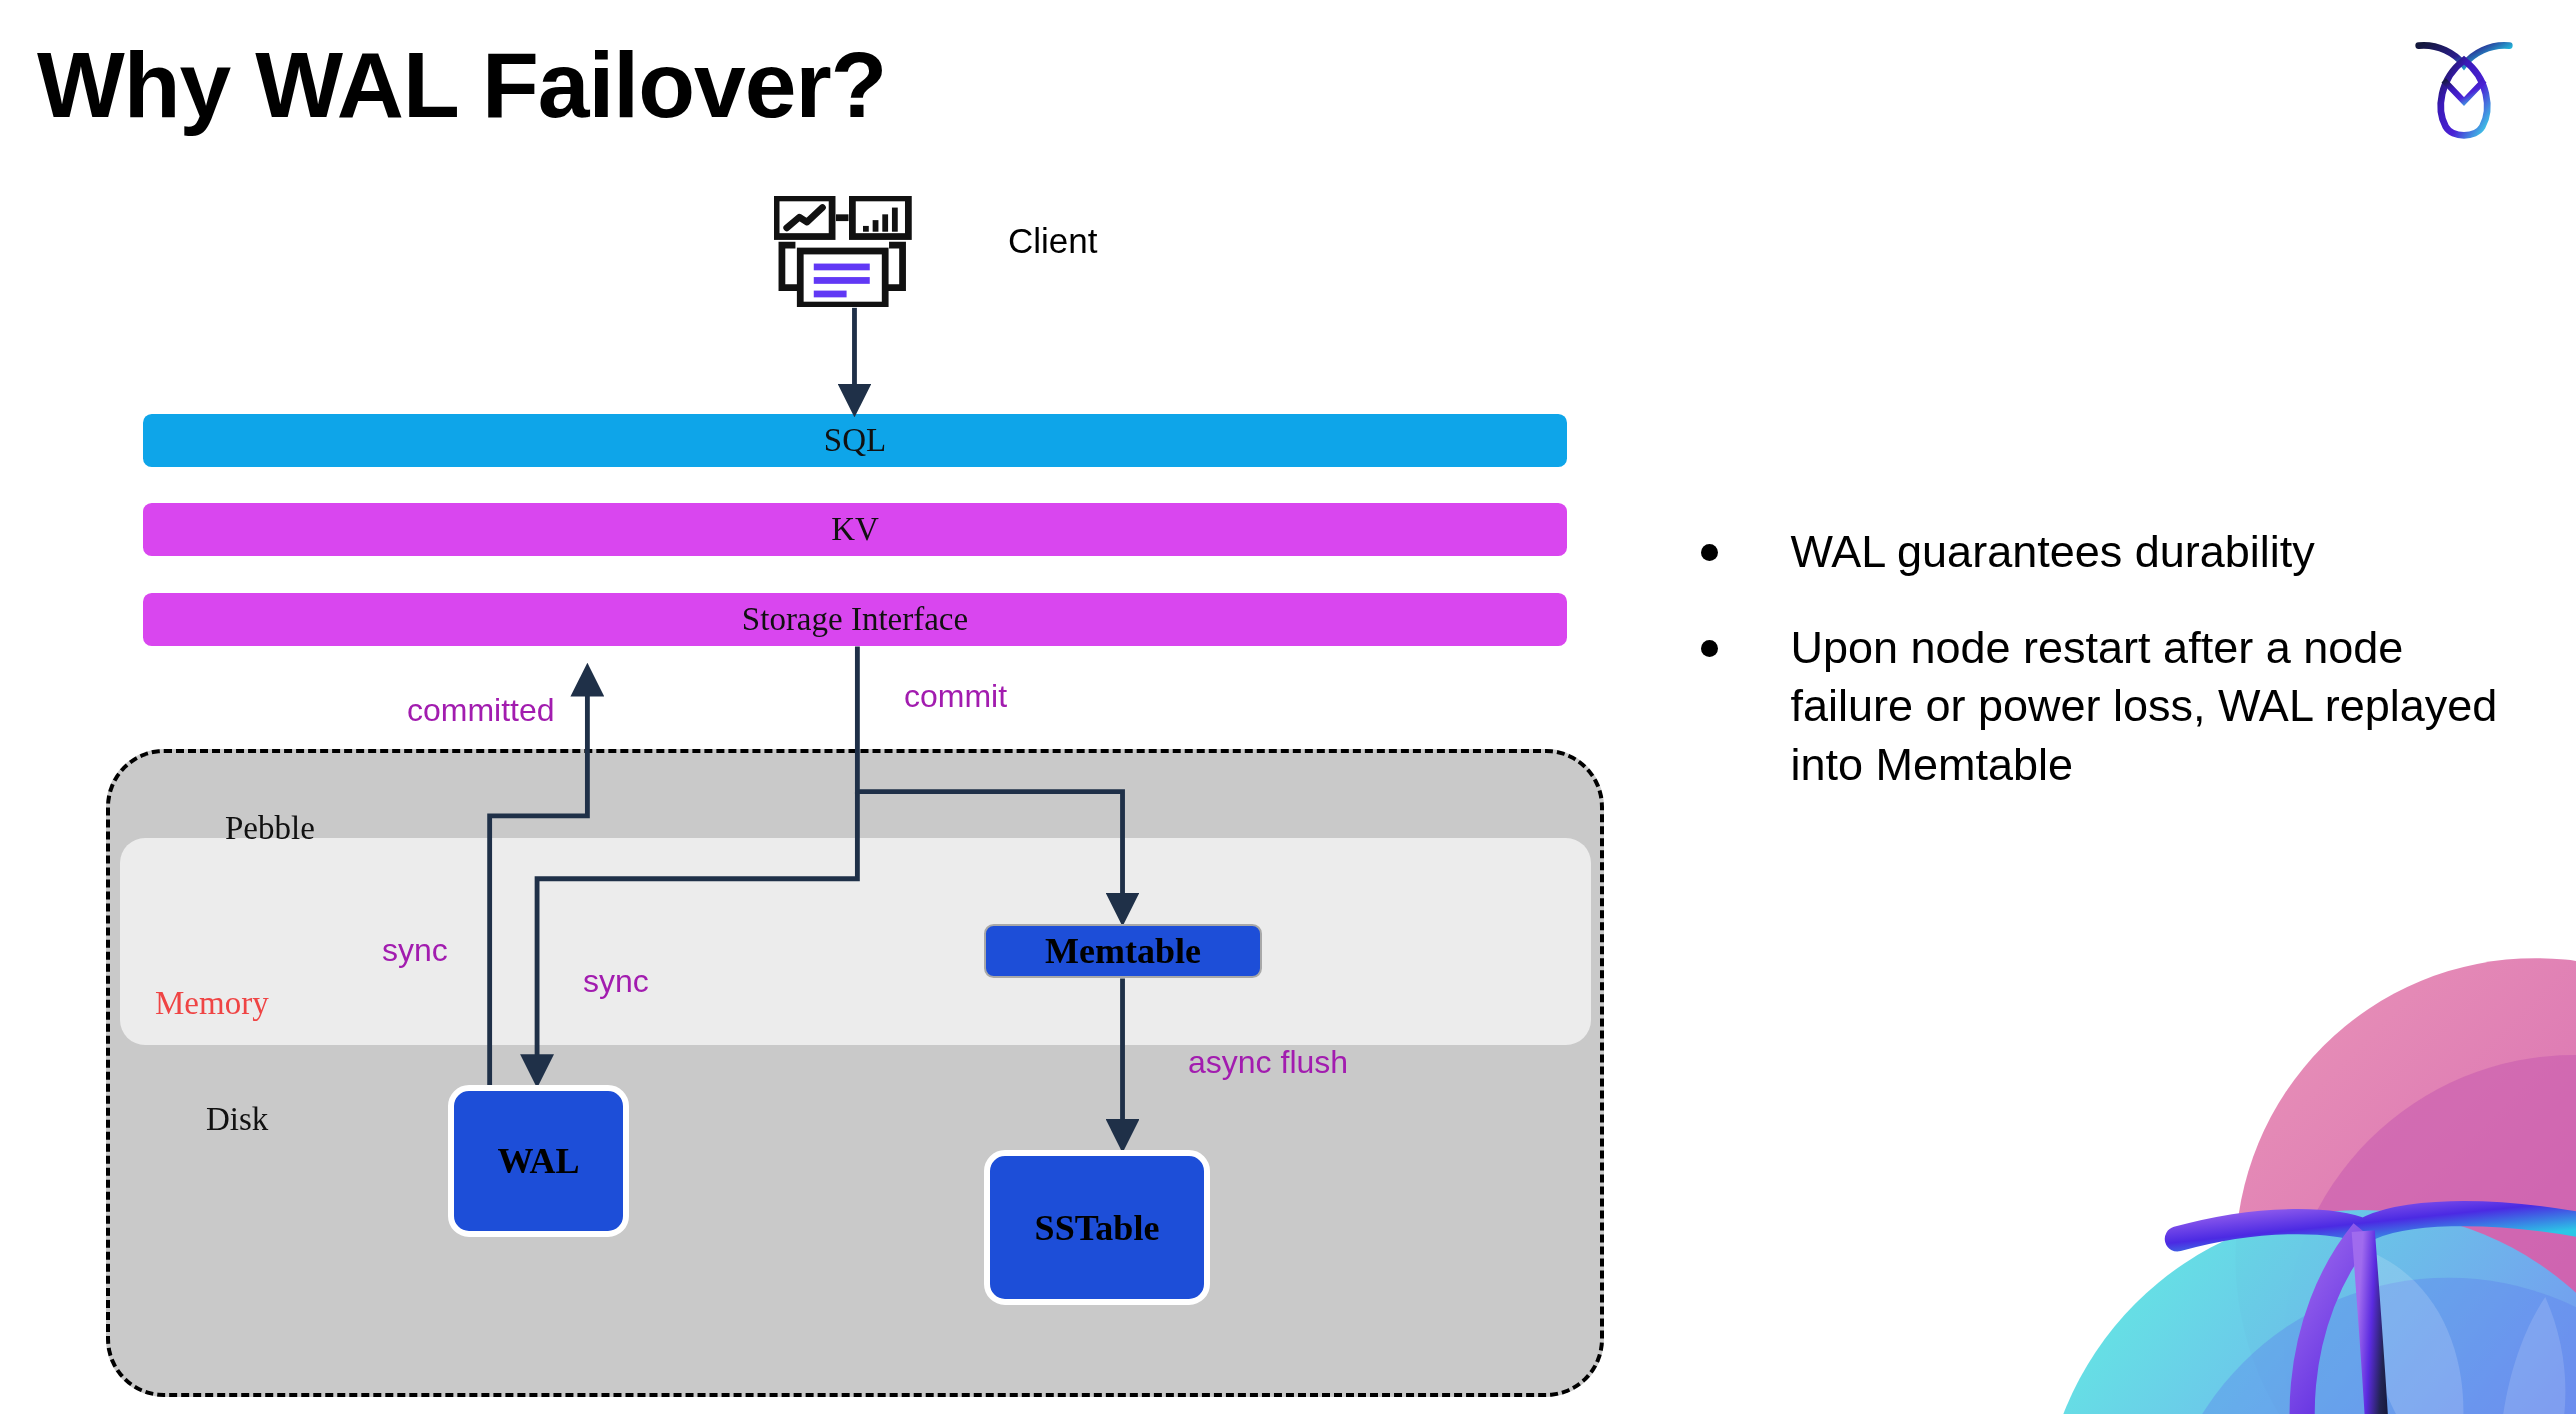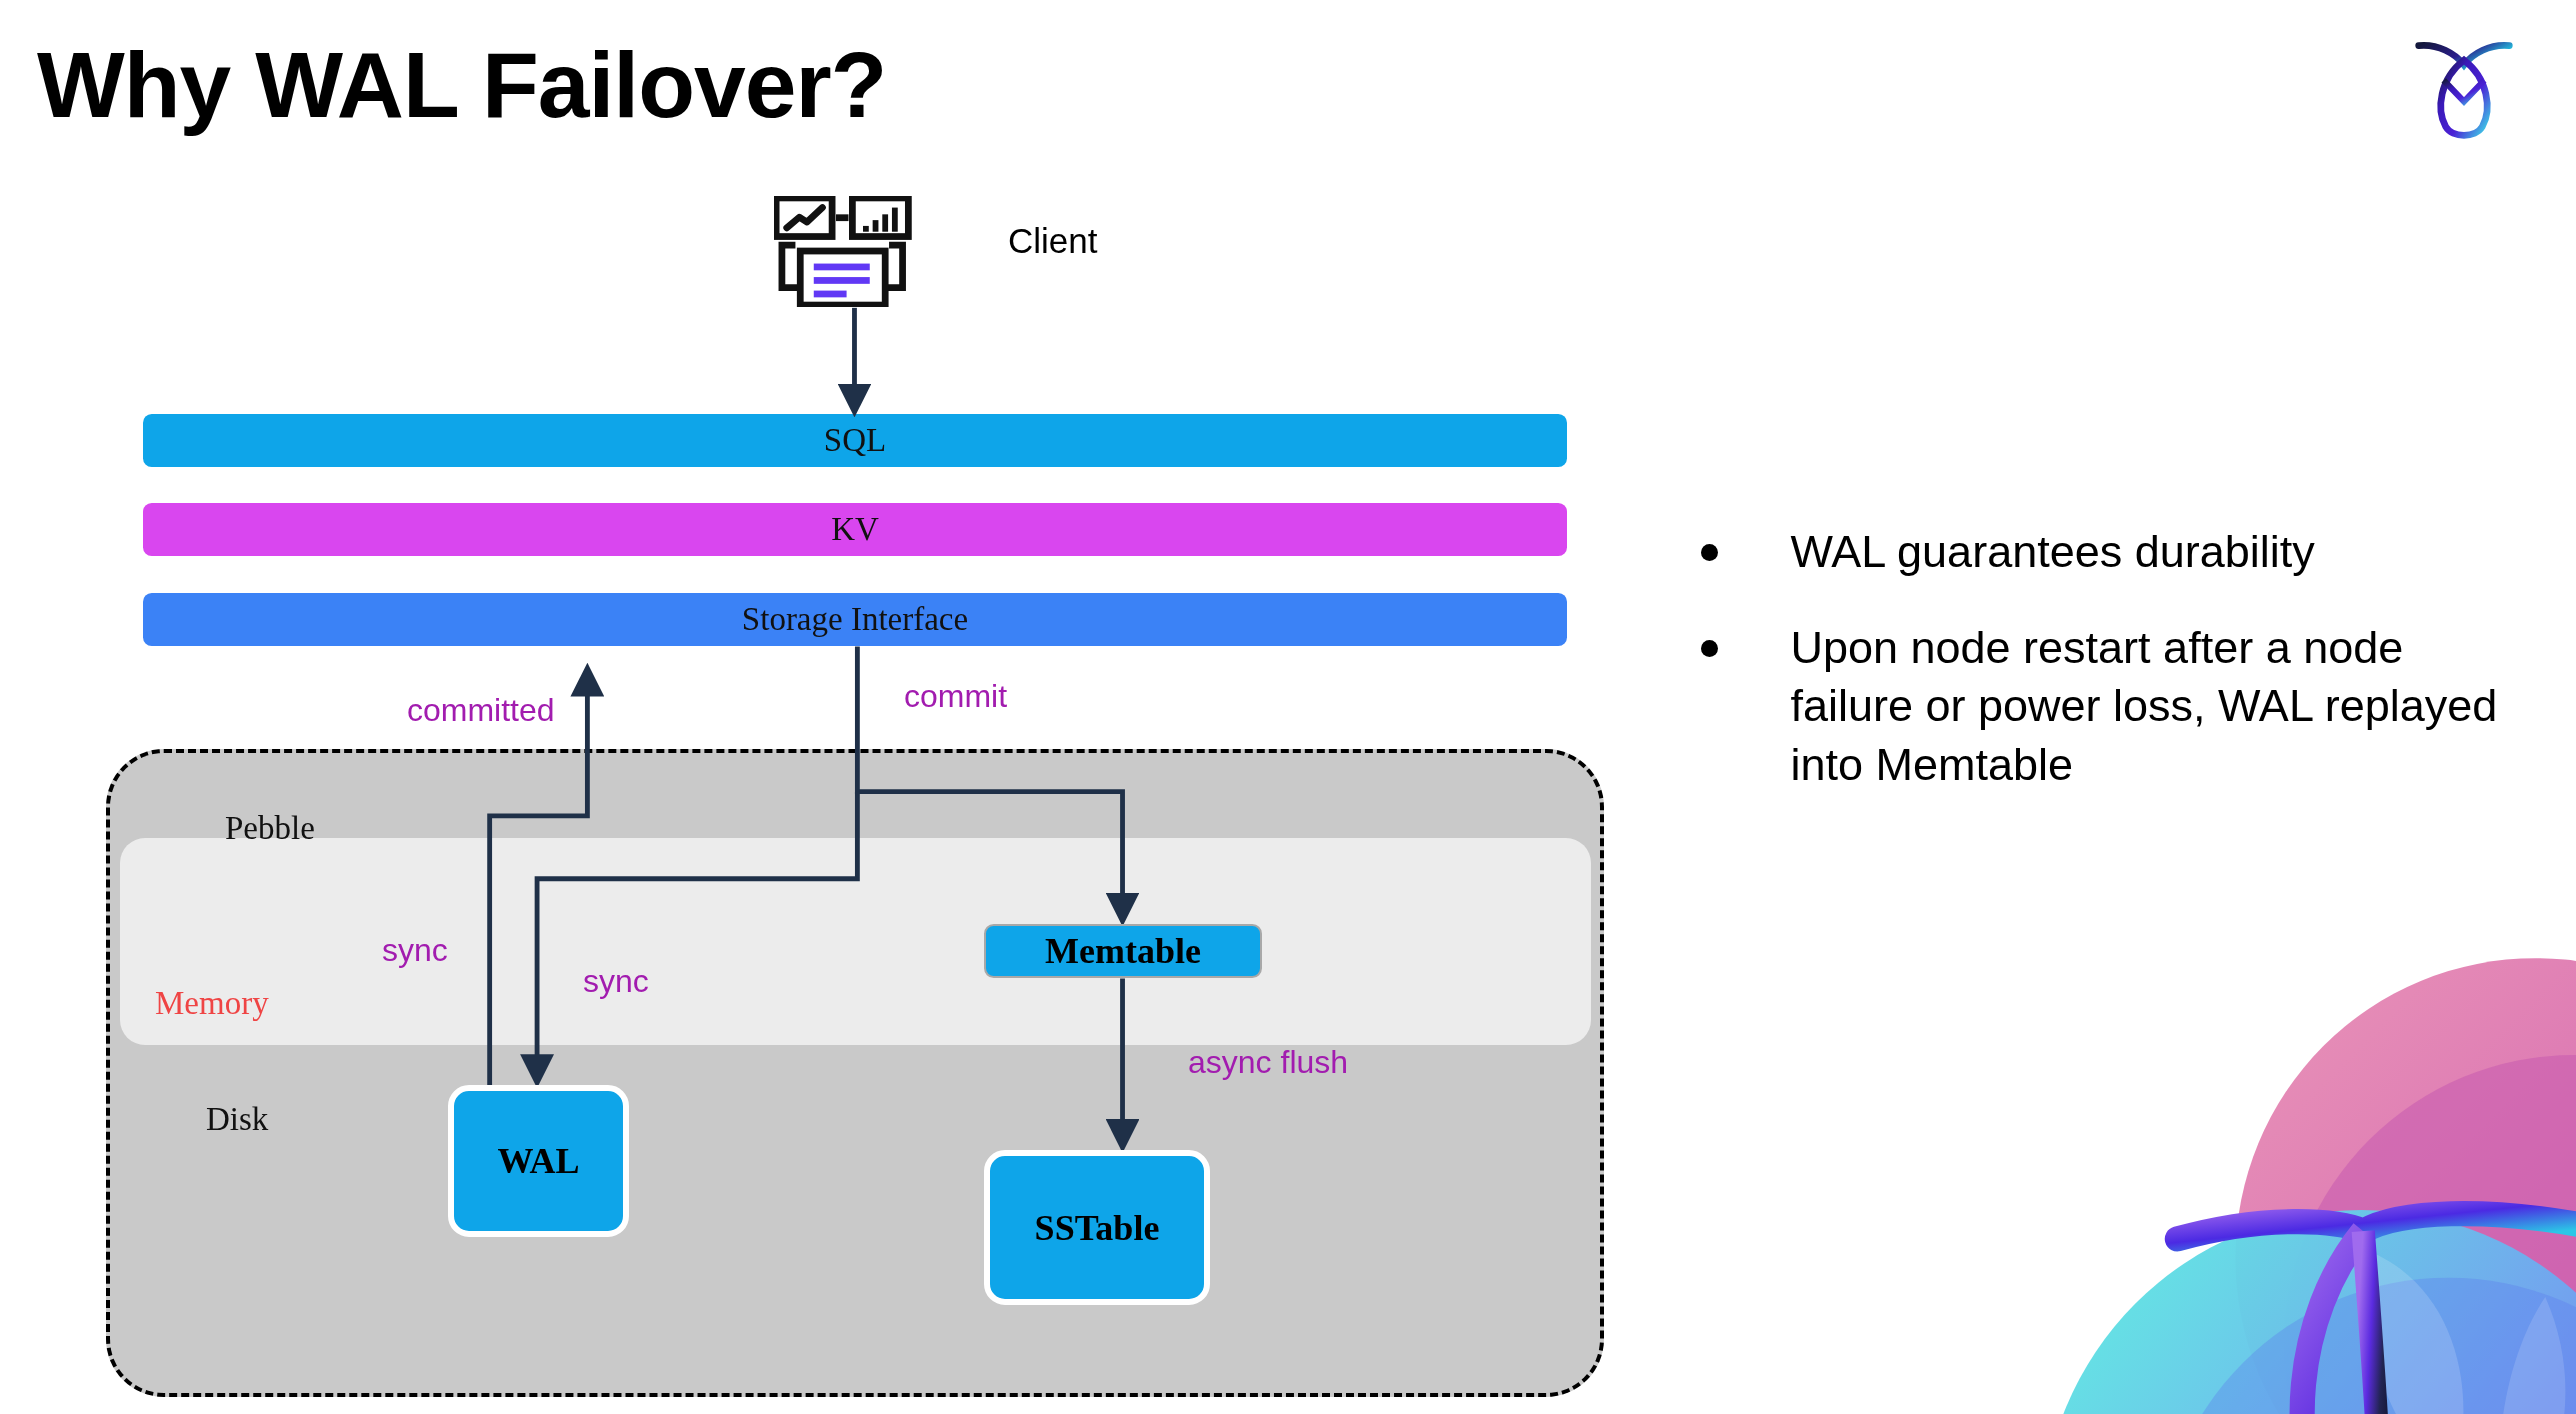--- a/index.html
+++ b/index.html
@@ -43,21 +43,21 @@
       font-size:33px;color:#111;margin-top:24px;}
   #memory-region{position:absolute;left:120px;top:838px;width:1471px;height:207px;
       background:#ececec;border-radius:25px;}
   #memory-label{position:absolute;left:155px;top:985px;font-family:"Liberation Serif",serif;
       font-size:33px;color:#ef4444;}
   #disk-label{position:absolute;left:206px;top:1101px;font-family:"Liberation Serif",serif;
       font-size:33px;color:#111;}
 
   
   .node-box{position:absolute;display:flex;align-items:center;justify-content:center;
-            background:#0ea5e9;font-family:"Liberation Serif",serif;font-weight:bold;
+            background:#1d4ed8;font-family:"Liberation Serif",serif;font-weight:bold;
             color:#000;box-sizing:border-box;}
   #node-memtable{left:984px;top:924px;width:278px;height:54px;border-radius:9.7px;
       border:2.9px solid #a8a8a8;font-size:36px;}
   #node-wal{left:448px;top:1085px;width:181px;height:152px;border-radius:21px;
       border:6.8px solid #ffffff;font-size:36px;}
   #node-sstable{left:984px;top:1150px;width:226px;height:155px;border-radius:21px;
       border:6.8px solid #ffffff;font-size:36px;}
 
   
   .edge-label{position:absolute;font-family:"Liberation Sans",sans-serif;font-size:32px;
@@ -184,21 +184,21 @@
     </svg>
   </div>
   <div id="client-label">Client</div>
 
   <div class="layer-bar" id="layer-sql" style="background:#0ea5e9;">
     <span>SQL</span>
   </div>
   <div class="layer-bar" id="layer-kv" style="background:#d946ef;">
     <span>KV</span>
   </div>
-  <div class="layer-bar" id="layer-storage" style="background:#3b82f6;">
+  <div class="layer-bar" id="layer-storage" style="background:#d946ef;">
     <span>Storage Interface</span>
   </div>
 
   <div id="pebble-container"></div>
   <div id="memory-region"></div>
   <div id="pebble-label">Pebble</div>
   <div id="memory-label">Memory</div>
   <div id="disk-label">Disk</div>
 
   <svg id="connectors" viewBox="0 0 2662 1462" aria-hidden="true">

